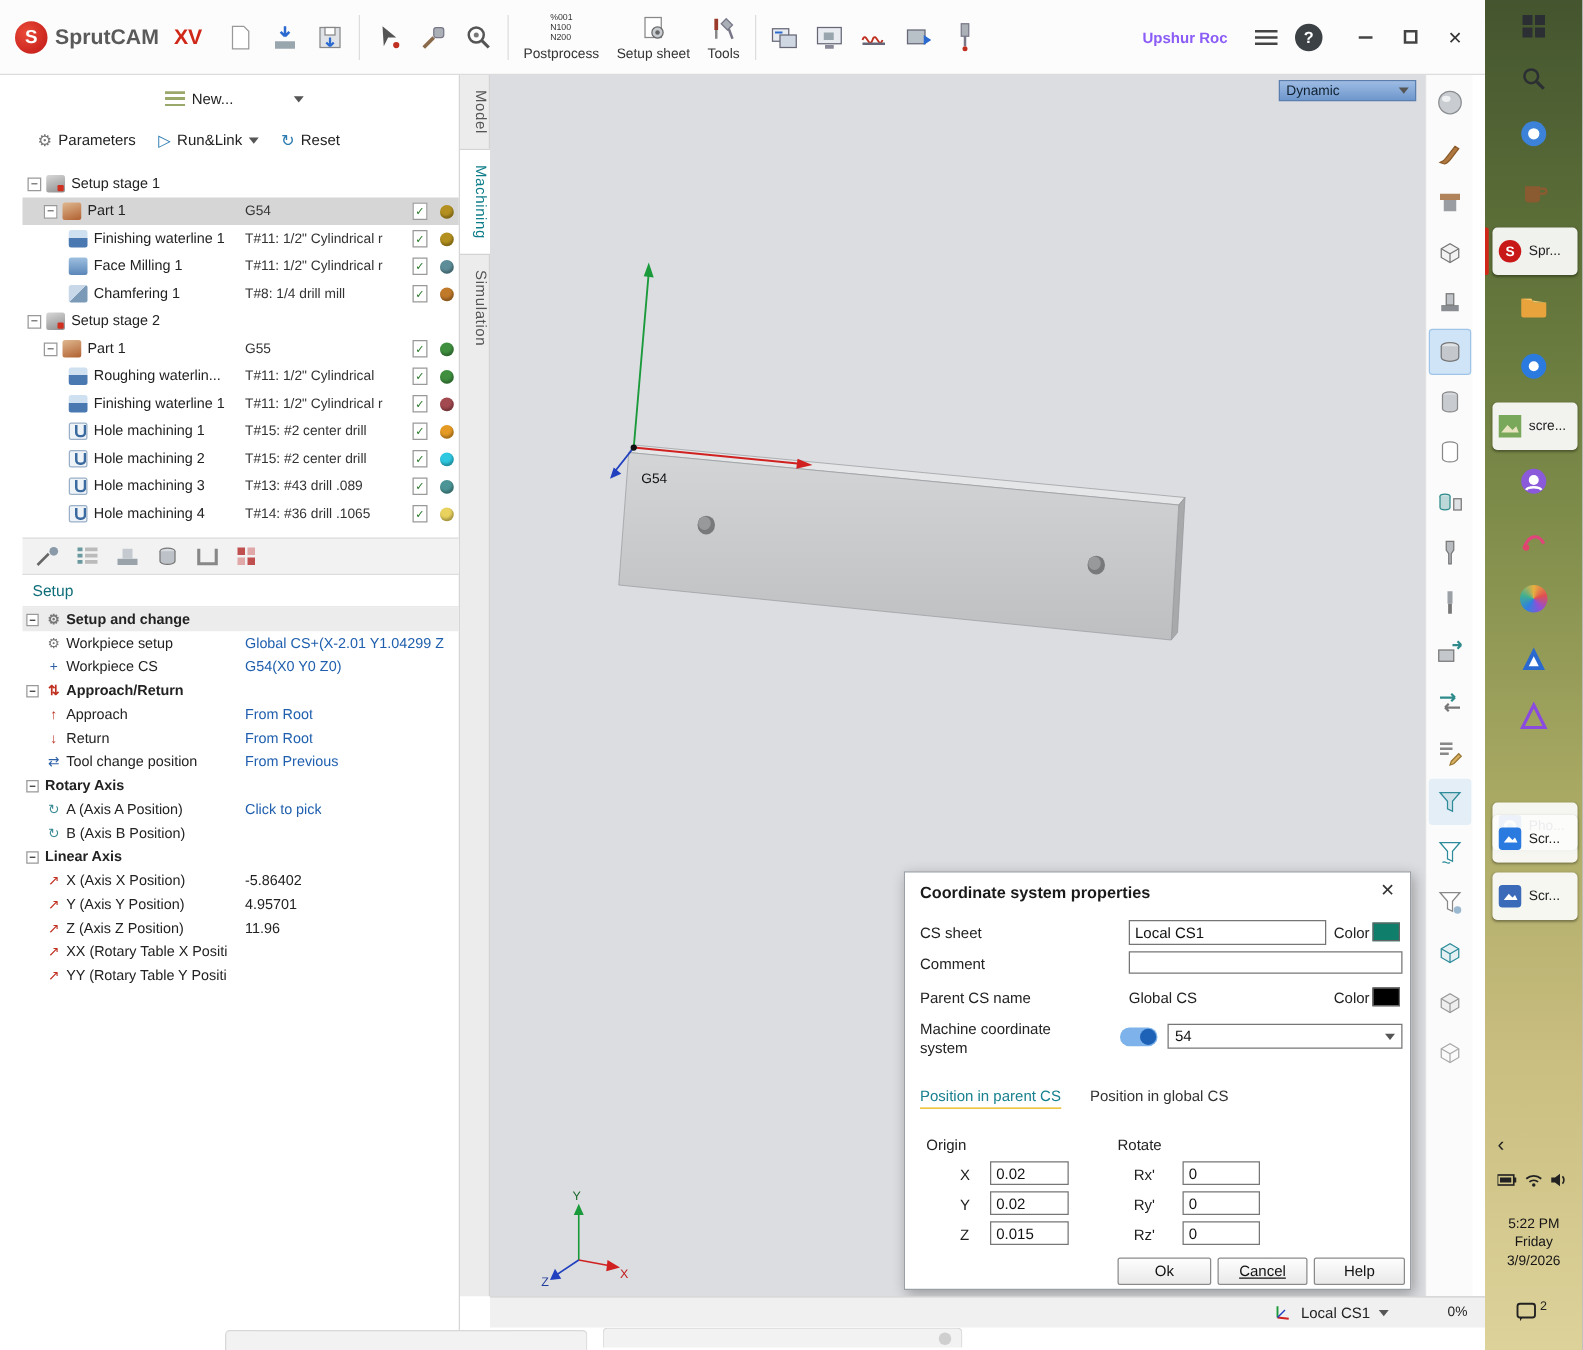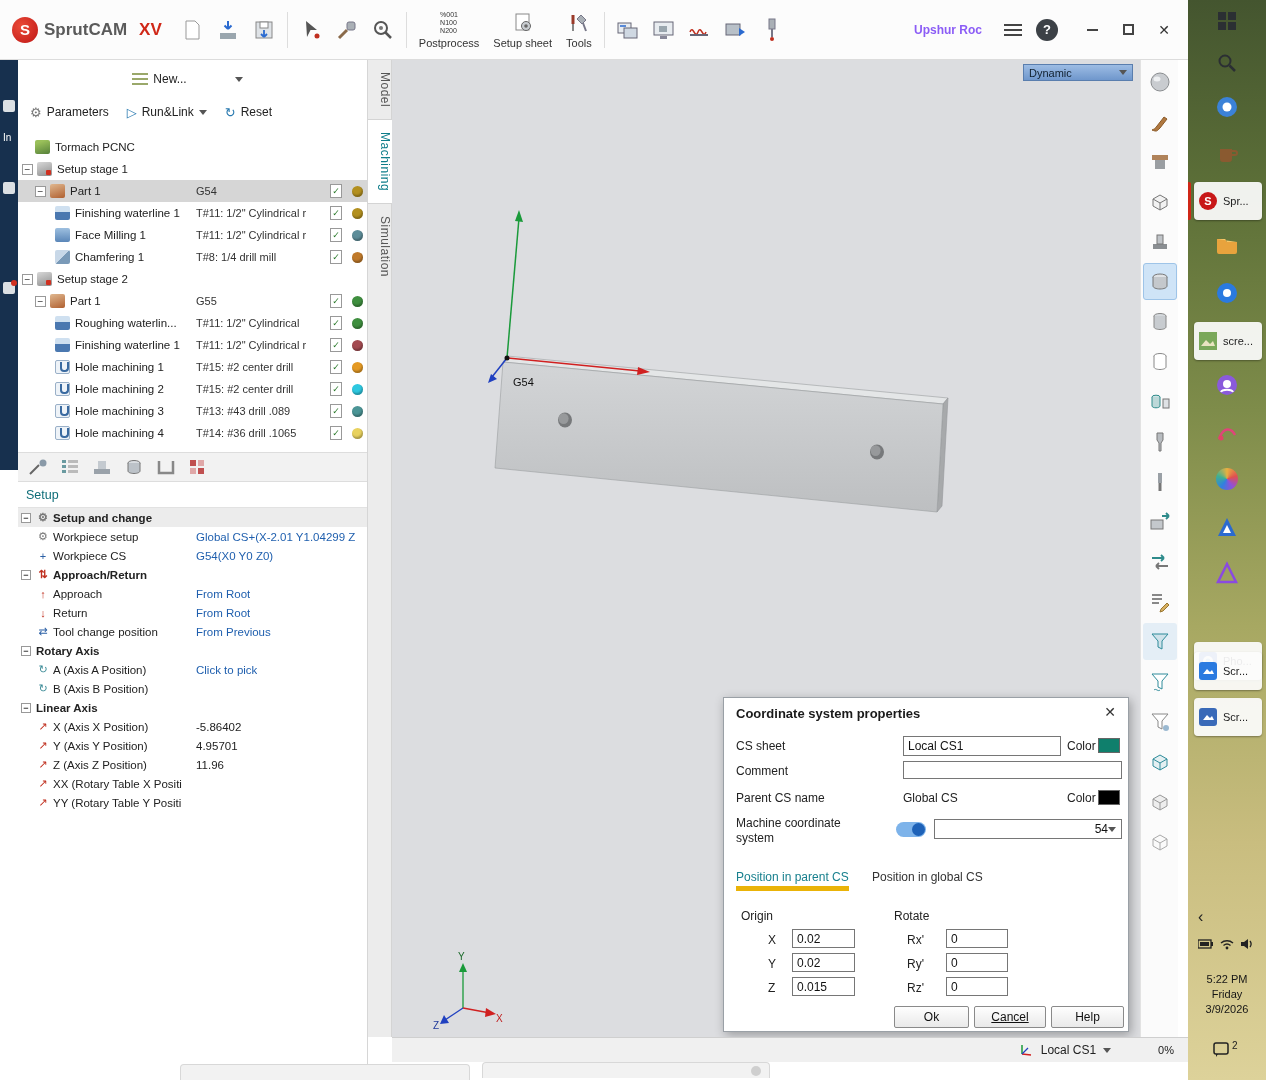--- a/index.html
+++ b/index.html
@@ -88,23 +88,23 @@
 
 
 .dialog{position:absolute;left:331px;top:637px;width:406px;height:335px;background:#fff;border:1px solid #9aa0a6;box-shadow:2px 3px 10px rgba(0,0,0,.3);font-size:12px;z-index:10;}
 .dlg-title{position:absolute;left:12px;top:8px;font-size:13px;font-weight:bold;color:#1a1a1a;text-align:center;}
 .dlg-close{position:absolute;right:12px;top:6px;font-size:14px;color:#333;}
 .flabel{position:absolute;color:#222;}
 .fin{position:absolute;height:20px;border:1px solid #767676;font-size:12px;padding:0 4px;font-family:inherit;background:#fff;color:#111;}
 .swatch{position:absolute;width:22px;height:15px;border:1px solid #666;}
 .toggle{position:absolute;width:30px;height:15px;border-radius:8px;background:#7db3ea;}
 .toggle::after{content:"";position:absolute;right:1px;top:1px;width:13px;height:13px;border-radius:50%;background:#1e62b8;}
-.combo{position:absolute;height:20px;border:1px solid #767676;background:#fff;display:flex;align-items:center;justify-content:flex-end;padding:0 5px;font-size:12px;color:#111;}
+.combo{position:absolute;height:20px;border:1px solid #767676;background:#fff;display:flex;align-items:center;justify-content:space-between;padding:0 5px;font-size:12px;color:#111;}
 .dtab{position:absolute;font-size:12px;color:#333;}
-.dtab.active{color:#18808e;border-bottom:5px solid #eab308;padding-bottom:2px;}
+.dtab.active{color:#18808e;border-bottom:1px solid #eab308;padding-bottom:2px;}
 .dbtn{position:absolute;height:22px;border:1px solid #8a8a8a;background:linear-gradient(#fefefe,#e9e9e9);font-size:12px;display:flex;align-items:center;justify-content:center;border-radius:2px;color:#111;}
 .dbtn.ul{text-decoration:underline;}
 
 
 .statusbar{position:absolute;left:392px;top:1037px;width:796px;height:25px;background:#f0f0f0;border-top:1px solid #cfcfcf;display:flex;align-items:center;justify-content:flex-end;font-size:12px;color:#222;gap:7px;padding-right:14px;}
 .prog{margin-left:40px;font-size:11px;}
 
 
 .rtb{position:absolute;left:1140px;top:60px;width:38px;height:977px;background:#fbfbfb;border-left:1px solid #e2e2e2;}
 .rtb-ic{width:34px;height:37px;margin:3px auto 0;display:flex;align-items:center;justify-content:center;border-radius:3px;}
@@ -242,26 +242,20 @@
           <span class="minline"></span>
         </div>
     <div class="wbtn">
           <span class="maxbox"></span>
         </div>
     <div class="wbtn">
           <span>✕</span>
         </div>
   </div>
 
-  <div class="leftstrip">
-    <div class="ls-ic" style="top:40px"></div>
-    <div class="ls-lbl" style="top:72px">In</div>
-    <div class="ls-ic" style="top:122px"></div>
-    <div class="ls-ic ls-red" style="top:222px"></div>
-  </div>
 
   <div class="leftpanel">
     <div class="newrow">
       <span class="nlist"></span>
       <span class="nlbl">New...</span>
       <span class="ddarr"></span>
     </div>
     <div class="pbar">
       <span class="pbit">
             <span class="g">⚙</span>
@@ -272,24 +266,20 @@
             <span>Run&amp;Link</span>
             <span class="ddarr"></span>
           </span>
       <span class="pbit">
             <span class="g reset">↻</span>
             <span>Reset</span>
           </span>
     </div>
 
     <div class="mtree">
-      <div class="trow" style="padding-left:17px">
-            <span class="tic ic-machine"></span>
-            <span class="tlab">Tormach PCNC</span>
-          </div>
       <div class="trow" style="padding-left:4px">
             <span class="texp">−</span>
             <span class="tic ic-setup"></span>
             <span class="tlab">Setup stage 1</span>
           </div>
       <div class="trow sel" style="padding-left:17px">
             <span class="texp">−</span>
             <span class="tic ic-part"></span>
             <span class="tlab">Part 1</span>
             <span class="ttool">G54</span>

